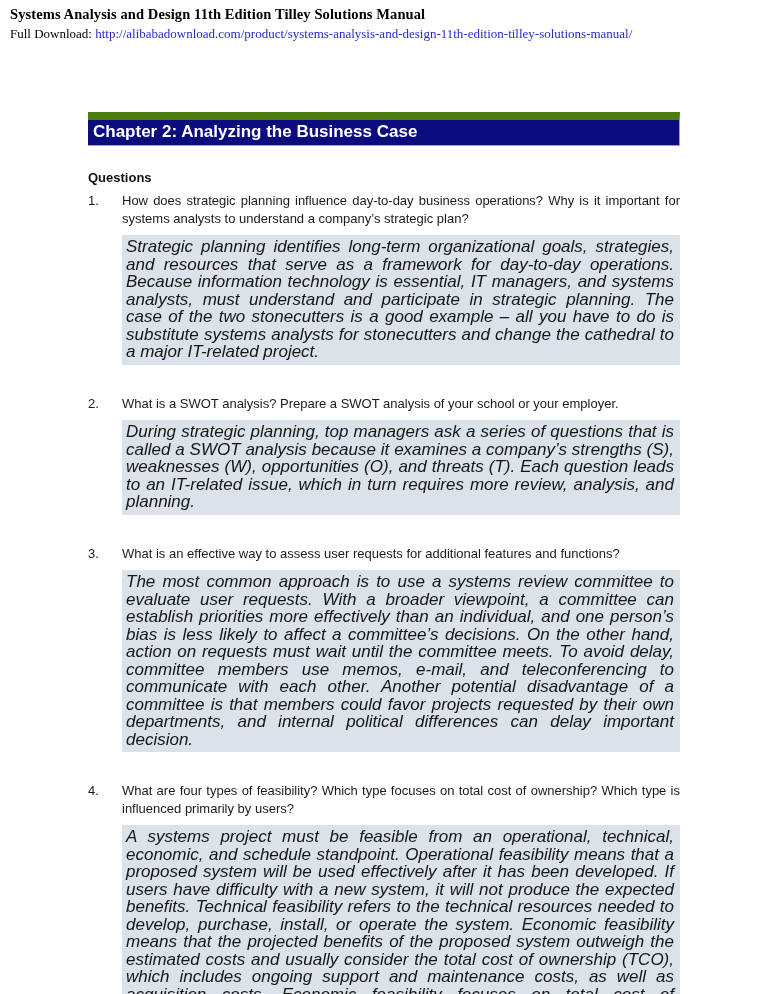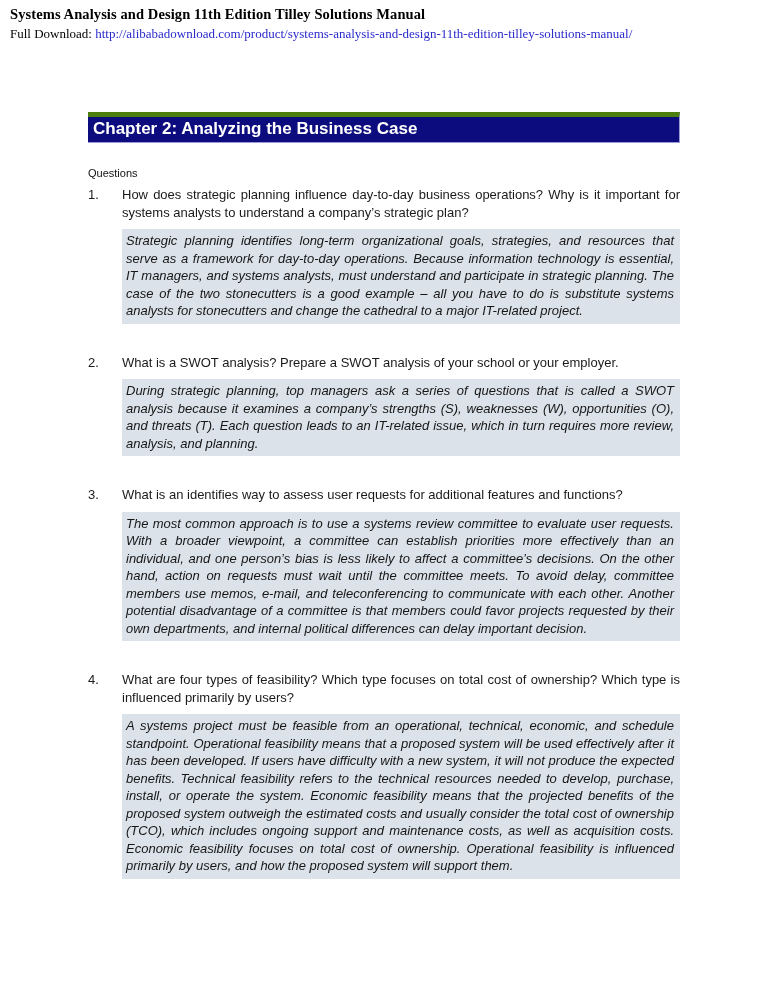--- a/index.html
+++ b/index.html
@@ -44,62 +44,62 @@
   
   .content {
     position: absolute;
     left: 88px;
     top: 112px;
     width: 592px;
   }
 
   .banner {
     background: #0c0c7e;
-    border-top: 5px solid #4d7c0f;
+    border-top: 8px solid #4d7c0f;
     border-right: 1px solid #9b9bd8;
     border-bottom: 1px solid #9b9bd8;
     color: #ffffff;
     font-weight: bold;
     font-size: 17px;
     line-height: 24px;
     padding: 0 0 1px 5px;
   }
 
   .intro {
     margin-top: 13px;
     font-size: 13px;
     line-height: 17.5px;
     text-align: justify;
   }
   .intro strong { font-weight: bold; }
 
   .questions-heading {
     margin-top: 24px;
-    font-size: 11px;
-    font-weight: normal;
+    font-size: 13px;
+    font-weight: bold;
     color: #111111;
   }
 
   .qa { margin-top: 30px; }
   .qa:first-of-type { margin-top: 7px; }
 
   .question {
     display: flex;
     font-size: 13px;
     line-height: 17.5px;
   }
   .qnum { flex: none; width: 34px; }
   .qtext { flex: 1; text-align: justify; }
 
   .answer {
     margin-left: 34px;
     margin-top: 8px;
     background: #dbe2e9;
     font-style: italic;
-    font-size: 13px;
+    font-size: 17px;
     line-height: 17.5px;
     text-align: justify;
     padding: 3px 6px 4px 4px;
     color: #161616;
   }
 
   
   .doc-footer {
     position: absolute;
     left: 10px;
@@ -146,21 +146,21 @@
       <div class="question">
         <span class="qnum">2.</span>
         <span class="qtext">What is a SWOT analysis? Prepare a SWOT analysis of your school or your employer.</span>
       </div>
       <div class="answer">During strategic planning, top managers ask a series of questions that is called a SWOT analysis because it examines a company’s strengths (S), weaknesses (W), opportunities (O), and threats (T). Each question leads to an IT-related issue, which in turn requires more review, analysis, and planning.</div>
     </section>
 
     <section class="qa">
       <div class="question">
         <span class="qnum">3.</span>
-        <span class="qtext">What is an identifies way to assess user requests for additional features and functions?</span>
+        <span class="qtext">What is an effective way to assess user requests for additional features and functions?</span>
       </div>
       <div class="answer">The most common approach is to use a systems review committee to evaluate user requests. With a broader viewpoint, a committee can establish priorities more effectively than an individual, and one person’s bias is less likely to affect a committee’s decisions. On the other hand, action on requests must wait until the committee meets. To avoid delay, committee members use memos, e-mail, and teleconferencing to communicate with each other. Another potential disadvantage of a committee is that members could favor projects requested by their own departments, and internal political differences can delay important decision.</div>
     </section>
 
     <section class="qa">
       <div class="question">
         <span class="qnum">4.</span>
         <span class="qtext">What are four types of feasibility? Which type focuses on total cost of ownership? Which type is influenced primarily by users?</span>
       </div>
       <div class="answer">A systems project must be feasible from an operational, technical, economic, and schedule standpoint. Operational feasibility means that a proposed system will be used effectively after it has been developed. If users have difficulty with a new system, it will not produce the expected benefits. Technical feasibility refers to the technical resources needed to develop, purchase, install, or operate the system. Economic feasibility means that the projected benefits of the proposed system outweigh the estimated costs and usually consider the total cost of ownership (TCO), which includes ongoing support and maintenance costs, as well as acquisition costs. Economic feasibility focuses on total cost of ownership. Operational feasibility is influenced primarily by users, and how the proposed system will support them.</div>

